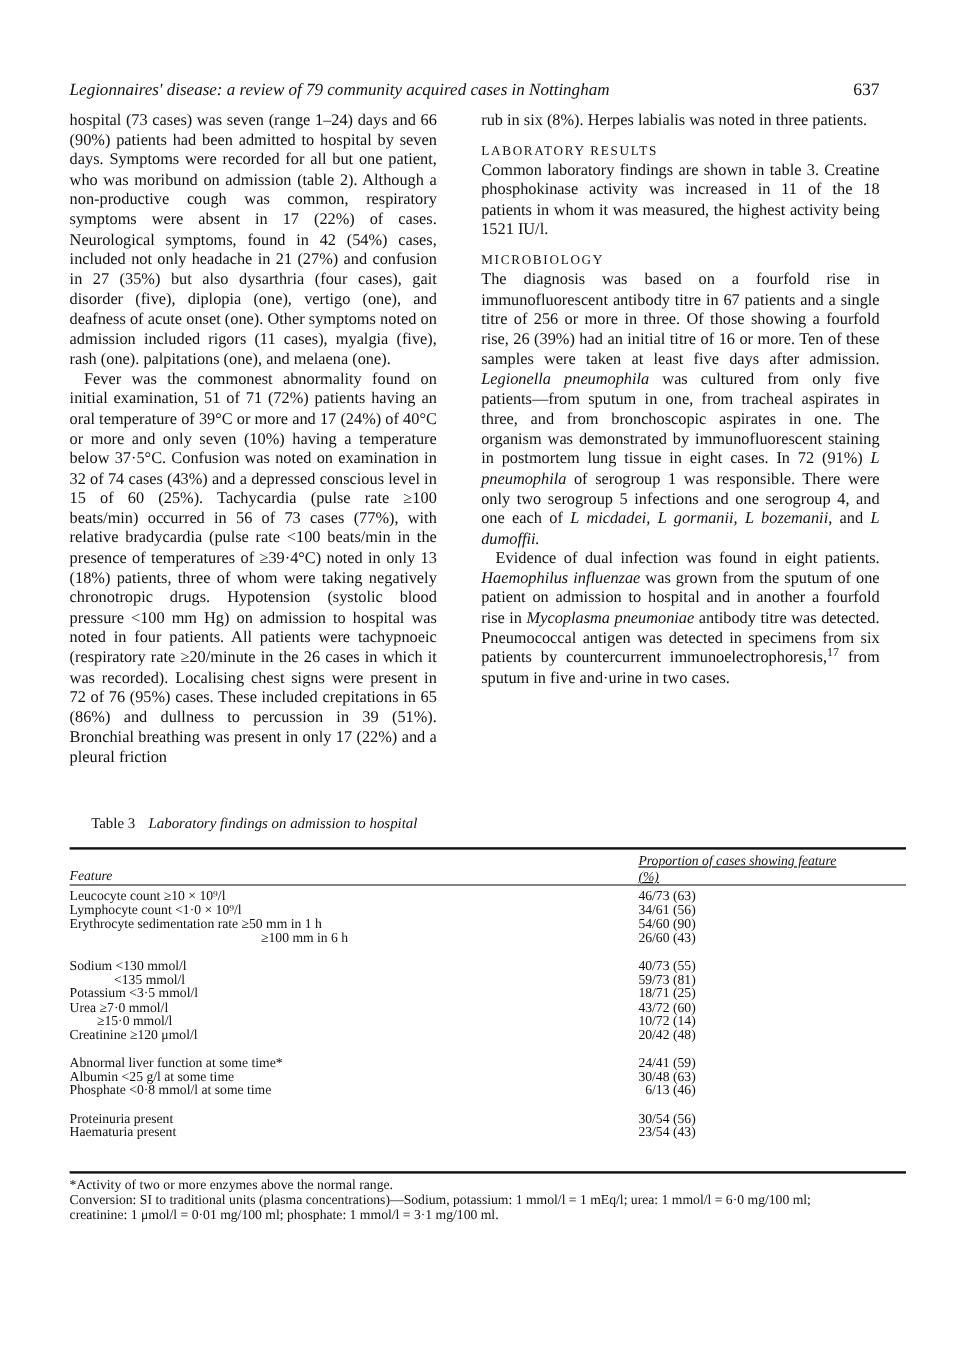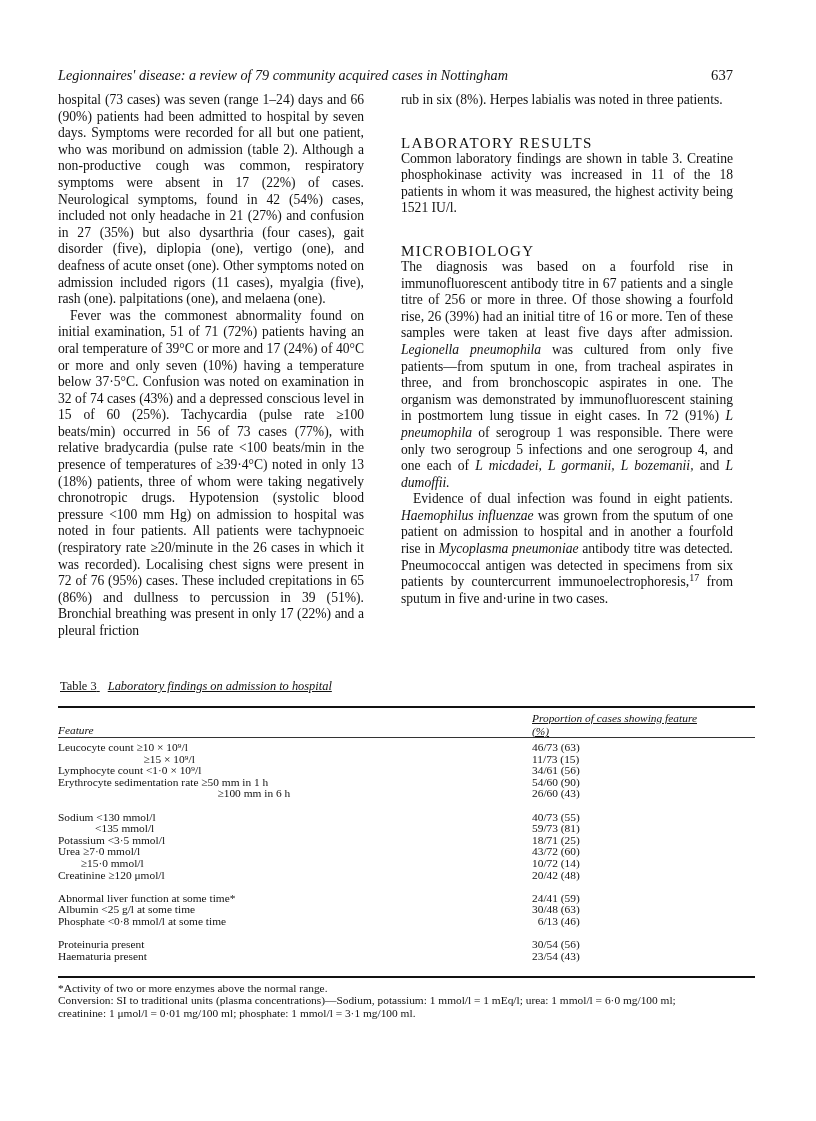--- a/index.html
+++ b/index.html
@@ -14,27 +14,27 @@
     .running-head .pg { font-style: normal; font-size: 14.6px; }
     .col {
       position: absolute; top: 92px; width: 306px;
       font-size: 13.6px; line-height: 16.6px; text-align: justify;
     }
     .col.left { left: 58px; }
     .col.right { left: 401px; width: 332px; }
     .col p { margin: 0; }
     .col p.indent { text-indent: 12px; }
     .col .sec {
-      margin-top: 26px; font-size: 15px; letter-spacing: 1.4px; line-height: 16px;
+      margin-top: 9px; font-size: 11px; letter-spacing: 1.4px; line-height: 16px;
     }
     .col i { font-style: italic; }
     sup { font-size: 10px; vertical-align: 5px; line-height: 0; }
 
     .table-caption {
-      position: absolute; left: 60px; top: 679px; font-size: 12.4px; text-decoration: underline;
+      position: absolute; left: 76px; top: 679px; font-size: 12.4px;
     }
     .table-caption .title { font-style: italic; margin-left: 8px; }
     .rule { position: absolute; left: 58px; width: 697px; background: #111; }
     .rule.r1 { top: 706px; height: 2px; }
     .rule.r2 { top: 737px; height: 1.3px; background: #333; }
     .rule.r3 { top: 976px; height: 2px; }
     .thead {
       position: absolute; top: 712px; left: 58px; width: 697px; font-size: 11.4px; font-style: italic;
     }
     .thead .h1 { position: absolute; left: 0; top: 12px; }
@@ -83,24 +83,20 @@
   <span class="h1">Feature</span>
   <span class="h2"><span>Proportion of cases showing feature</span><br><span>(%)</span></span>
 </div>
 <div class="rule r2"></div>
 
 <div class="tbody" id="tbody">
     <div class="group">
       <div class="trow">
         <span class="feat">Leucocyte count ≥10 × 10⁹/l</span>
         <span class="val">46/73 (63)</span>
-      </div>
-      <div class="trow">
-        <span class="feat">                              ≥15 × 10⁹/l</span>
-        <span class="val">11/73 (15)</span>
       </div>
       <div class="trow">
         <span class="feat">Lymphocyte count &lt;1·0 × 10⁹/l</span>
         <span class="val">34/61 (56)</span>
       </div>
       <div class="trow">
         <span class="feat">Erythrocyte sedimentation rate ≥50 mm in 1 h</span>
         <span class="val">54/60 (90)</span>
       </div>
       <div class="trow">

